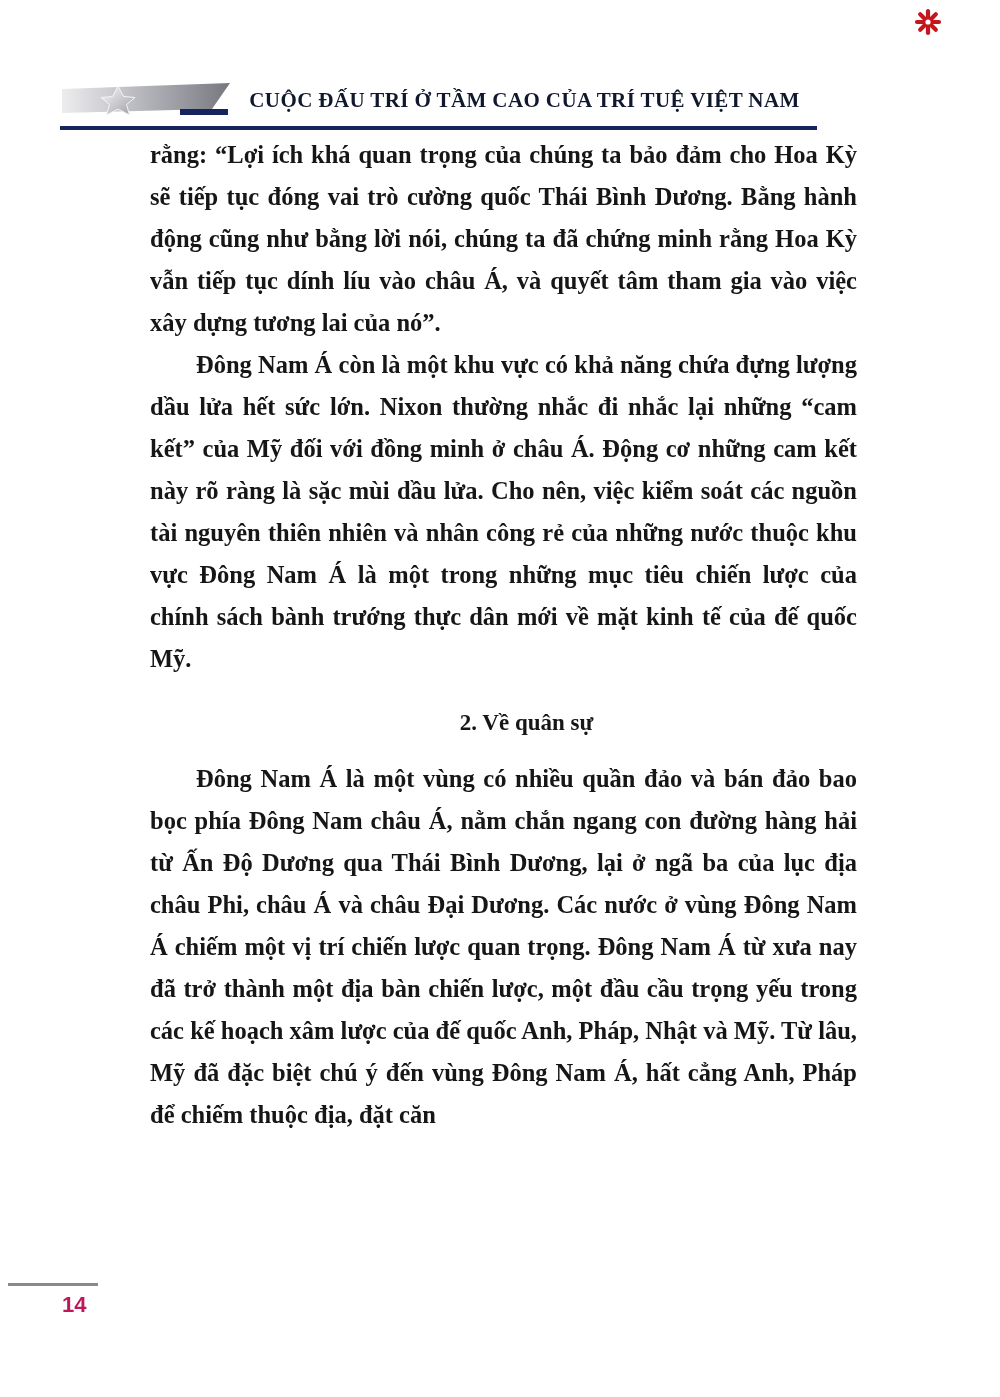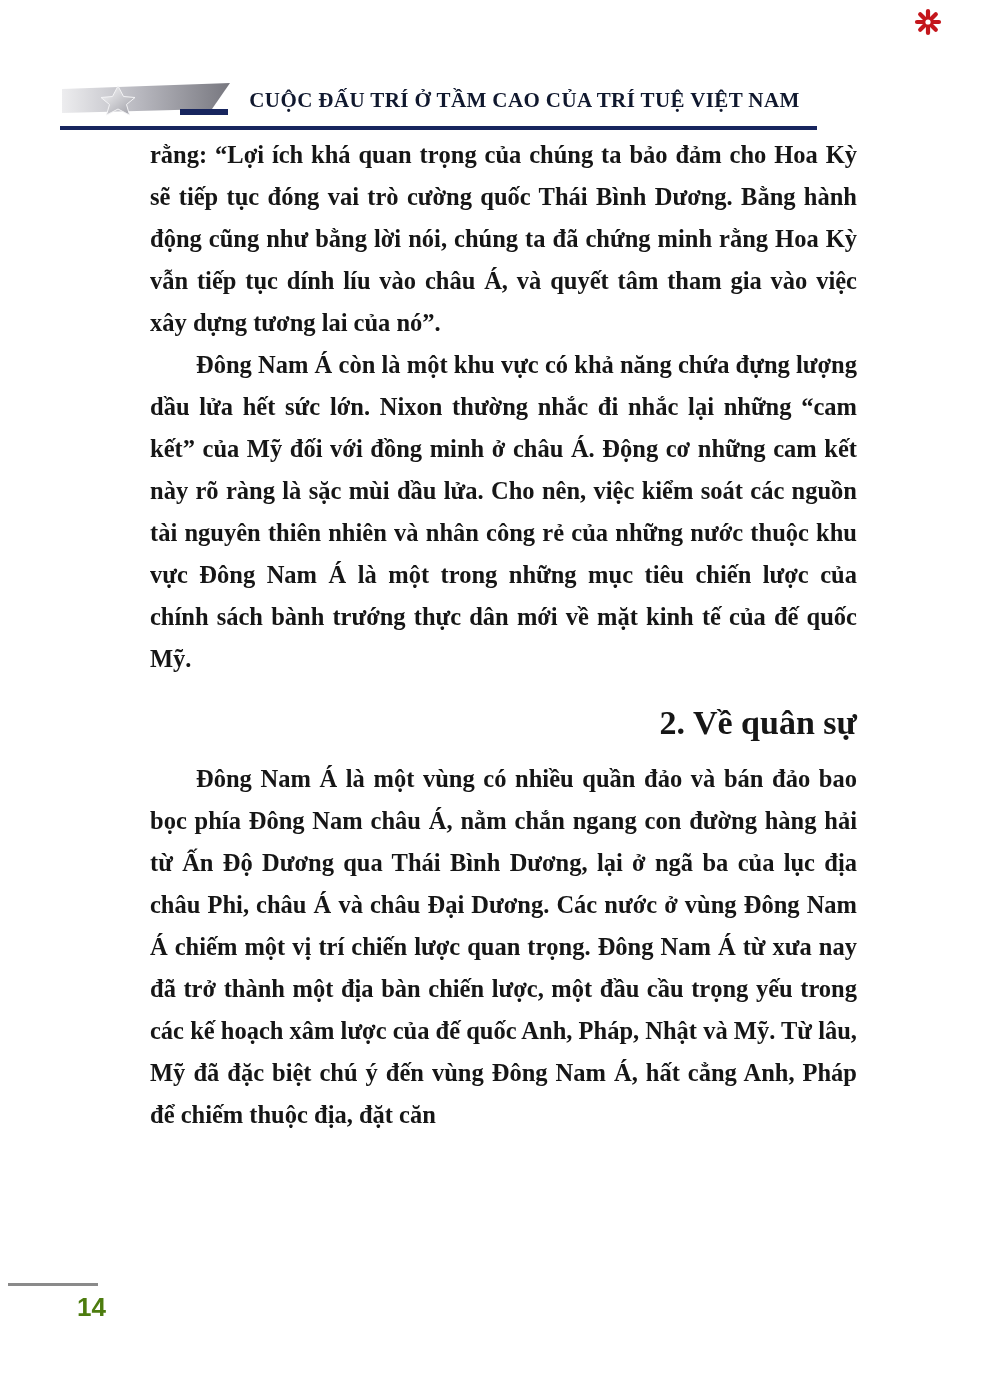--- a/index.html
+++ b/index.html
@@ -66,43 +66,43 @@
   }
   .body-text p {
     margin: 0;
     font-weight: bold;
   }
   .body-text p.indent {
     text-indent: 46px;
   }
   .section-heading {
     font-weight: 700;
-    font-size: 34px;
+    font-size: 23px;
     margin: 0;
     padding: 22px 0 14px 46px;
-    text-align: right;
+    text-align: center;
   }
 
   
   .footer-rule {
     position: absolute;
     left: 8px;
     top: 1283px;
     width: 90px;
     height: 3px;
     background: #8a8a8a;
   }
   .page-number {
     position: absolute;
-    left: 77px;
+    left: 62px;
     top: 1292px;
     font-family: "Liberation Sans", "DejaVu Sans", sans-serif;
     font-weight: 700;
-    font-size: 26px;
-    color: #4d7c0f;
+    font-size: 22px;
+    color: #be185d;
   }
 </style>
 </head>
 <body>
 
 <div class="page">
 
   <div class="corner-icon">
     <svg width="28" height="28" viewBox="0 0 28 28">
       <g stroke="#c4161c" stroke-width="4.2" stroke-linecap="round">

